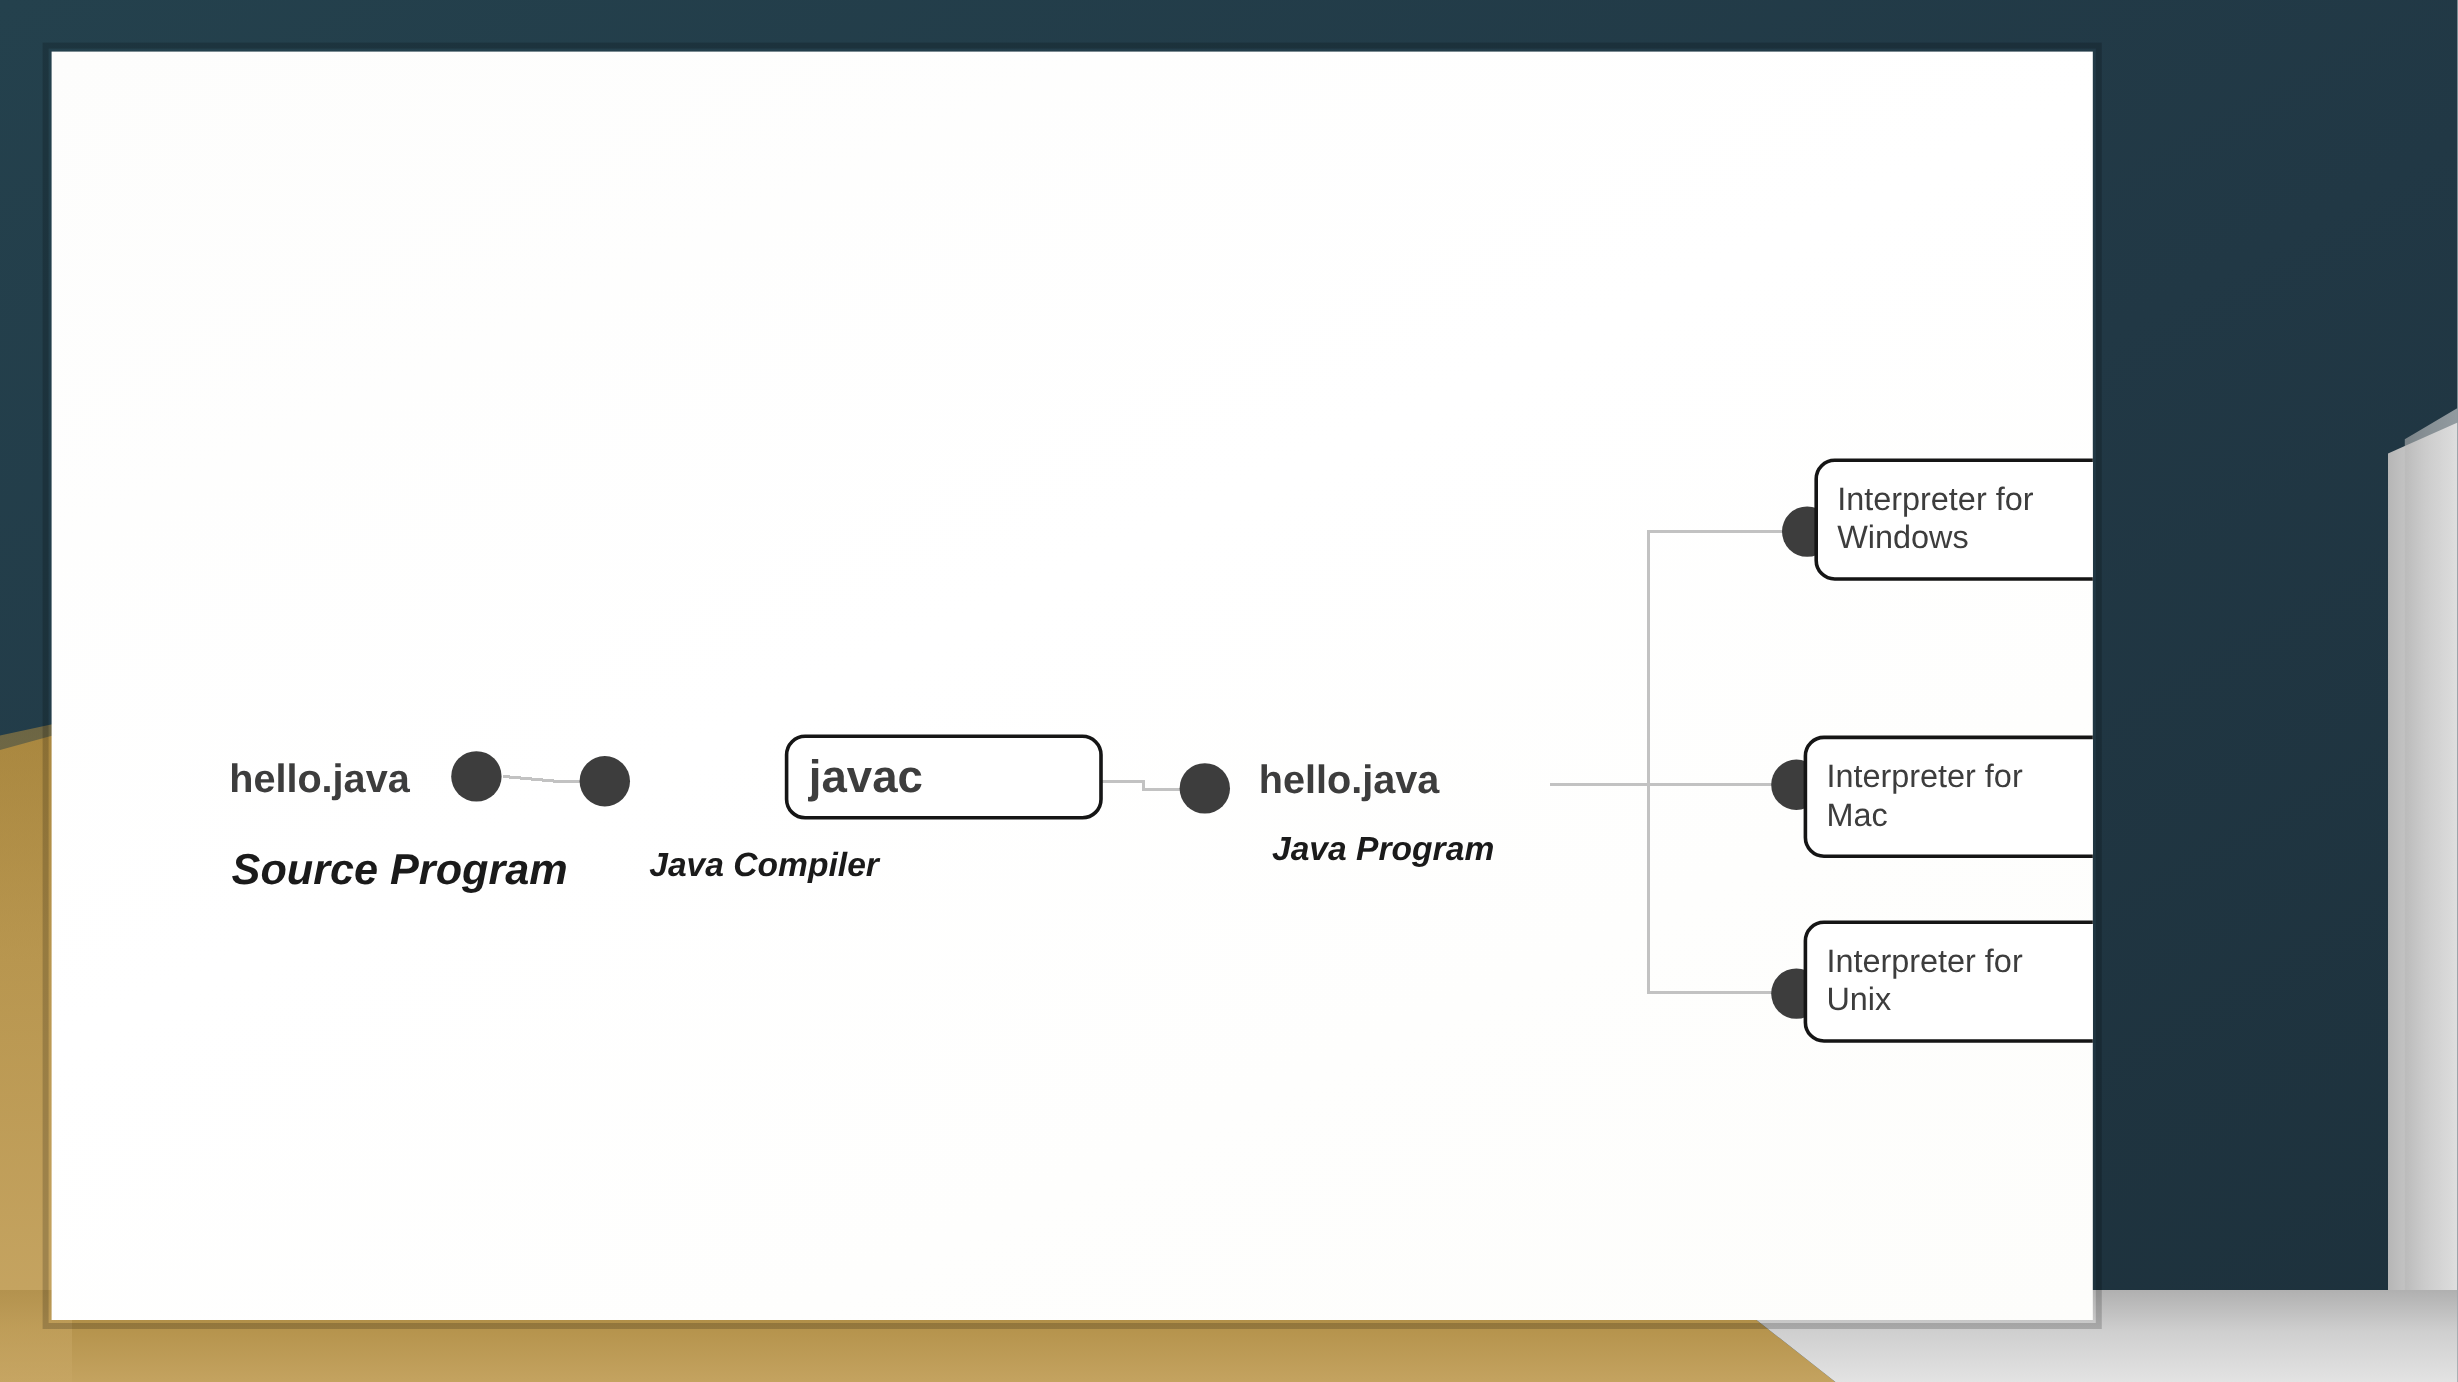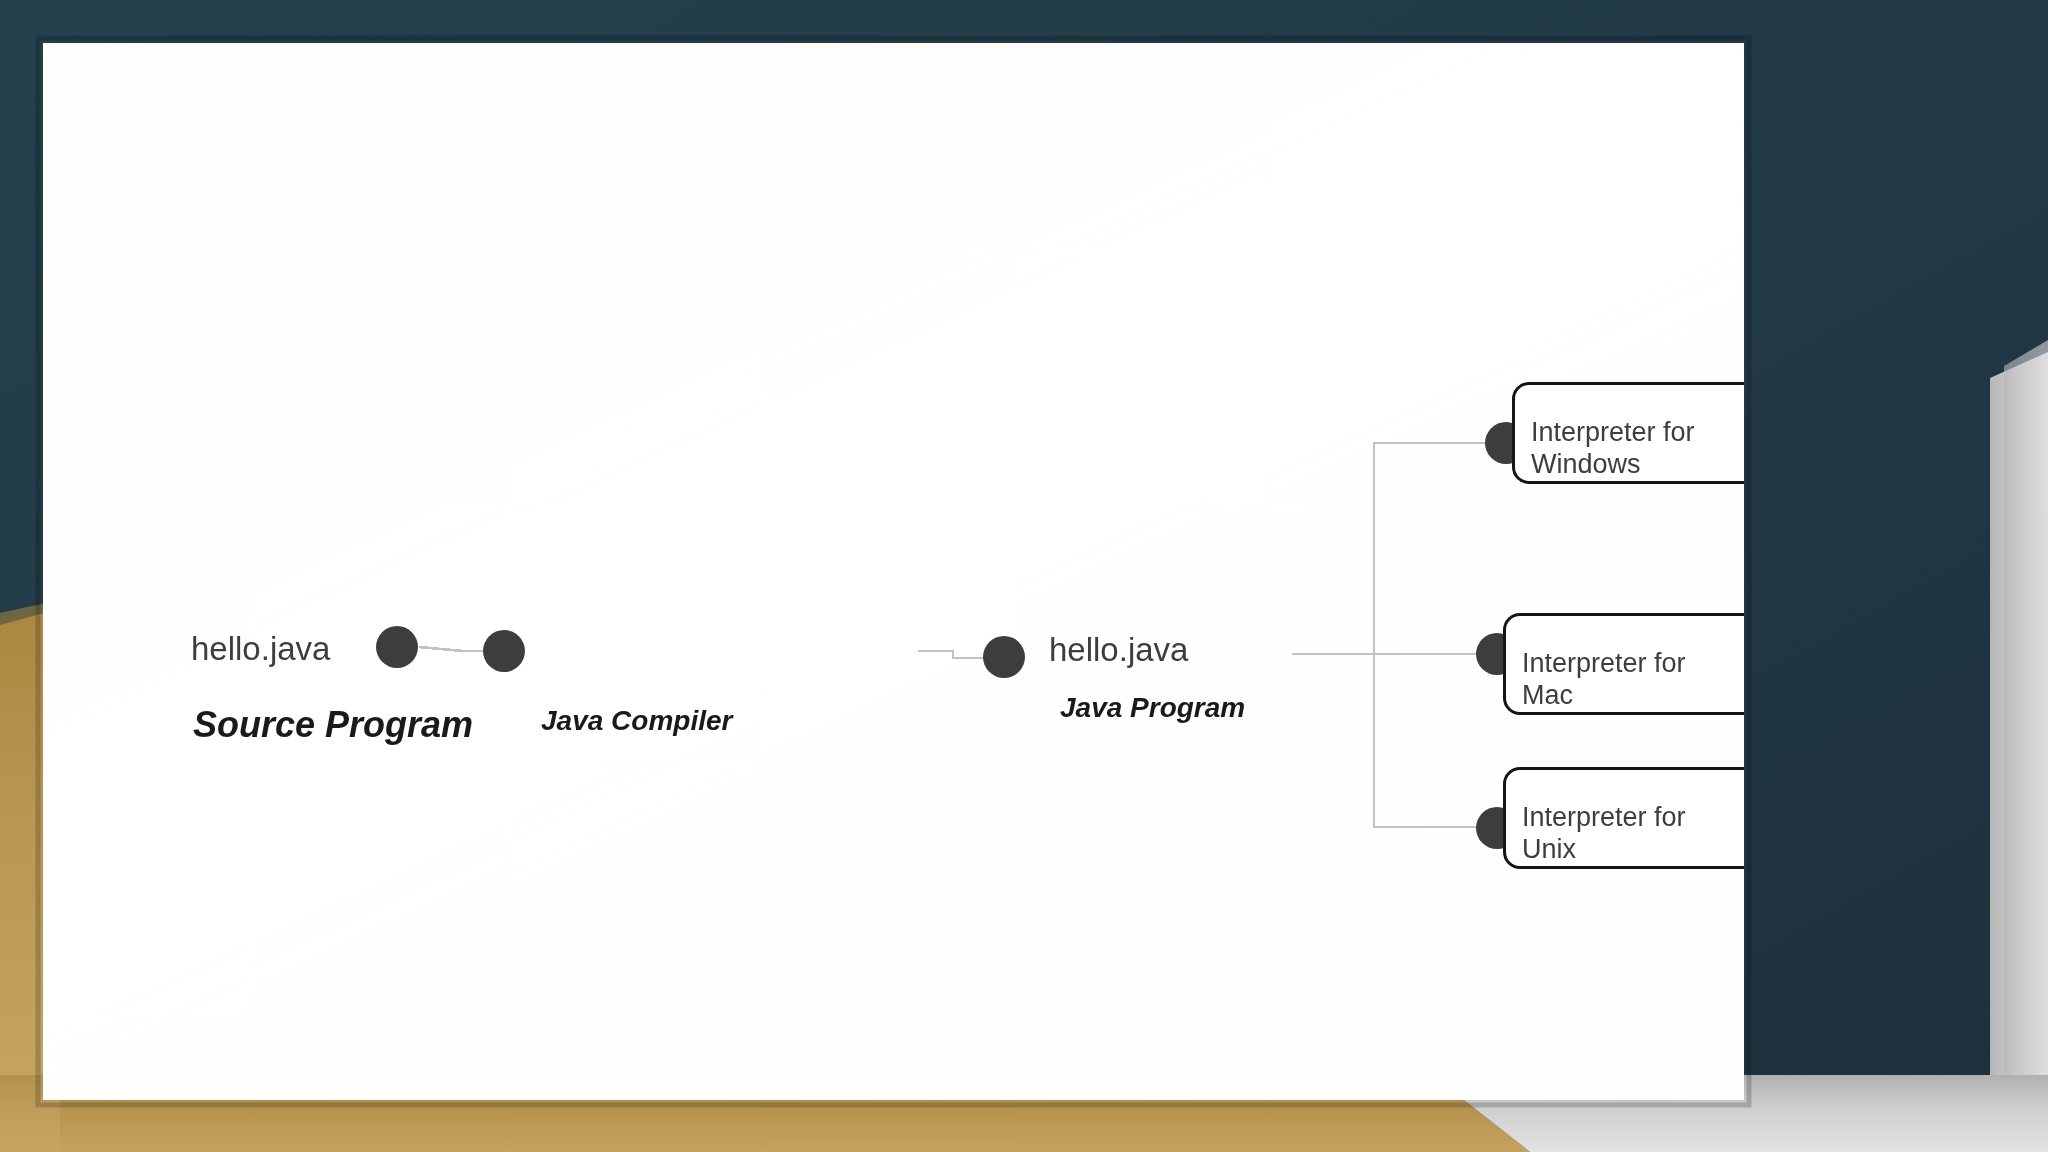--- a/index.html
+++ b/index.html
@@ -71,21 +71,21 @@
   }
 
   .node-dot {
     position: absolute;
     border-radius: 50%;
     background: #3d3d3d;
   }
 
   .plain-label {
     position: absolute;
-    font-weight: normal;
+    font-weight: bold;
     color: #3d3d3d;
     white-space: nowrap;
     line-height: 1;
   }
 
   .sub-label {
     position: absolute;
     font-weight: bold;
     font-style: italic;
     color: #1a1a1a;
@@ -93,21 +93,21 @@
     line-height: 1;
   }
 
   .rbox {
     position: absolute;
     box-sizing: border-box;
     background: #ffffff;
     border: 3px solid #151515;
     border-radius: 17px;
     display: flex;
-    align-items: flex-end;
+    align-items: center;
   }
 
   .rbox-strong {
     font-weight: bold;
     color: #3d3d3d;
     font-size: 38px;
     padding-left: 17px;
     line-height: 1;
   }
 
@@ -188,20 +188,23 @@
 
           <path d="M 1331 611 L 1331 784 L 1449 784"></path>
         </g>
       </svg>
 
       <div class="plain-label" style="left:148px; top:589px; font-size:33px;">hello.java</div>
       <div class="sub-label" style="left:150px; top:664px; font-size:36px;">Source Program</div>
       <div class="node-dot" style="left:333px; top:583px; width:42px; height:42px;"></div>
 
       <div class="node-dot" style="left:440px; top:587px; width:42px; height:42px;"></div>
+      <div class="rbox" style="left:611px; top:569px; width:265px; height:71px;">
+        <span class="rbox-strong">javac</span>
+      </div>
       <div class="sub-label" style="left:498px; top:664px; font-size:28px;">Java Compiler</div>
 
       <div class="node-dot" style="left:940px; top:593px; width:42px; height:42px;"></div>
       <div class="plain-label" style="left:1006px; top:590px; font-size:33px;">hello.java</div>
       <div class="sub-label" style="left:1017px; top:651px; font-size:28px;">Java Program</div>
 
       <div class="node-dot" style="left:1442px; top:379px; width:42px; height:42px;"></div>
       <div class="rbox" style="left:1469px; top:339px; width:267px; height:102px;">
         <span class="rbox-text">Interpreter for
 Windows</span>

